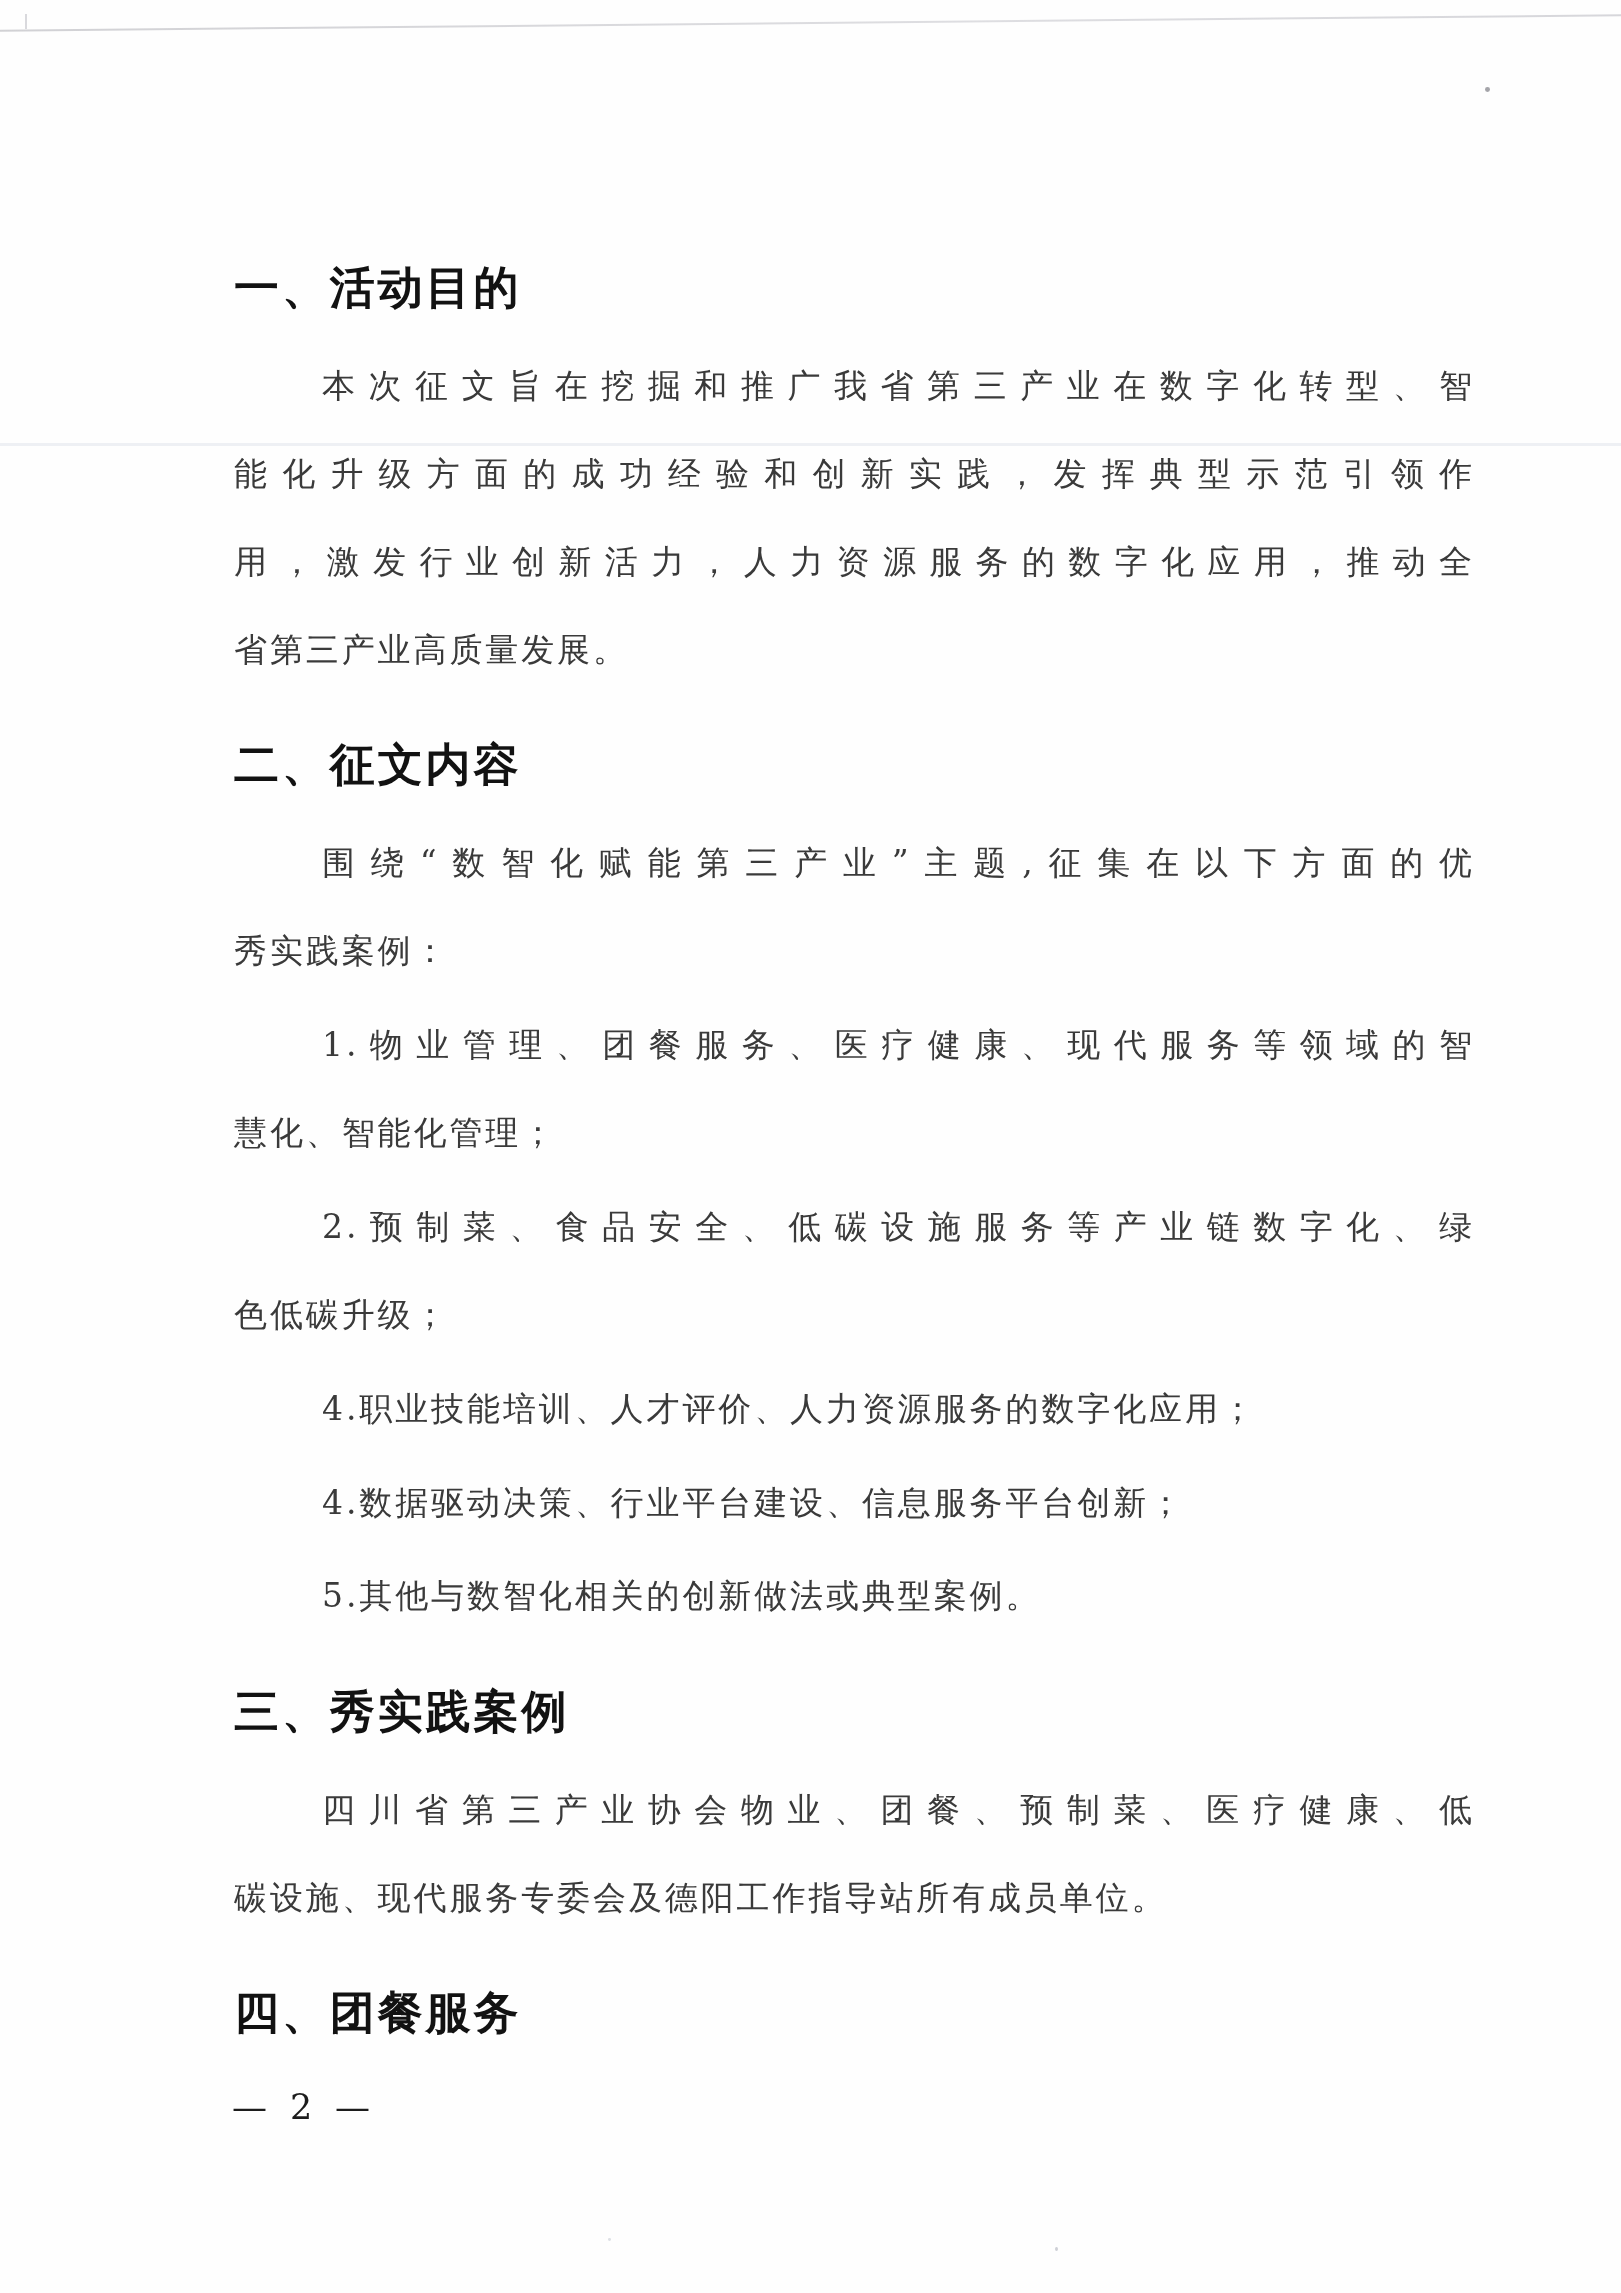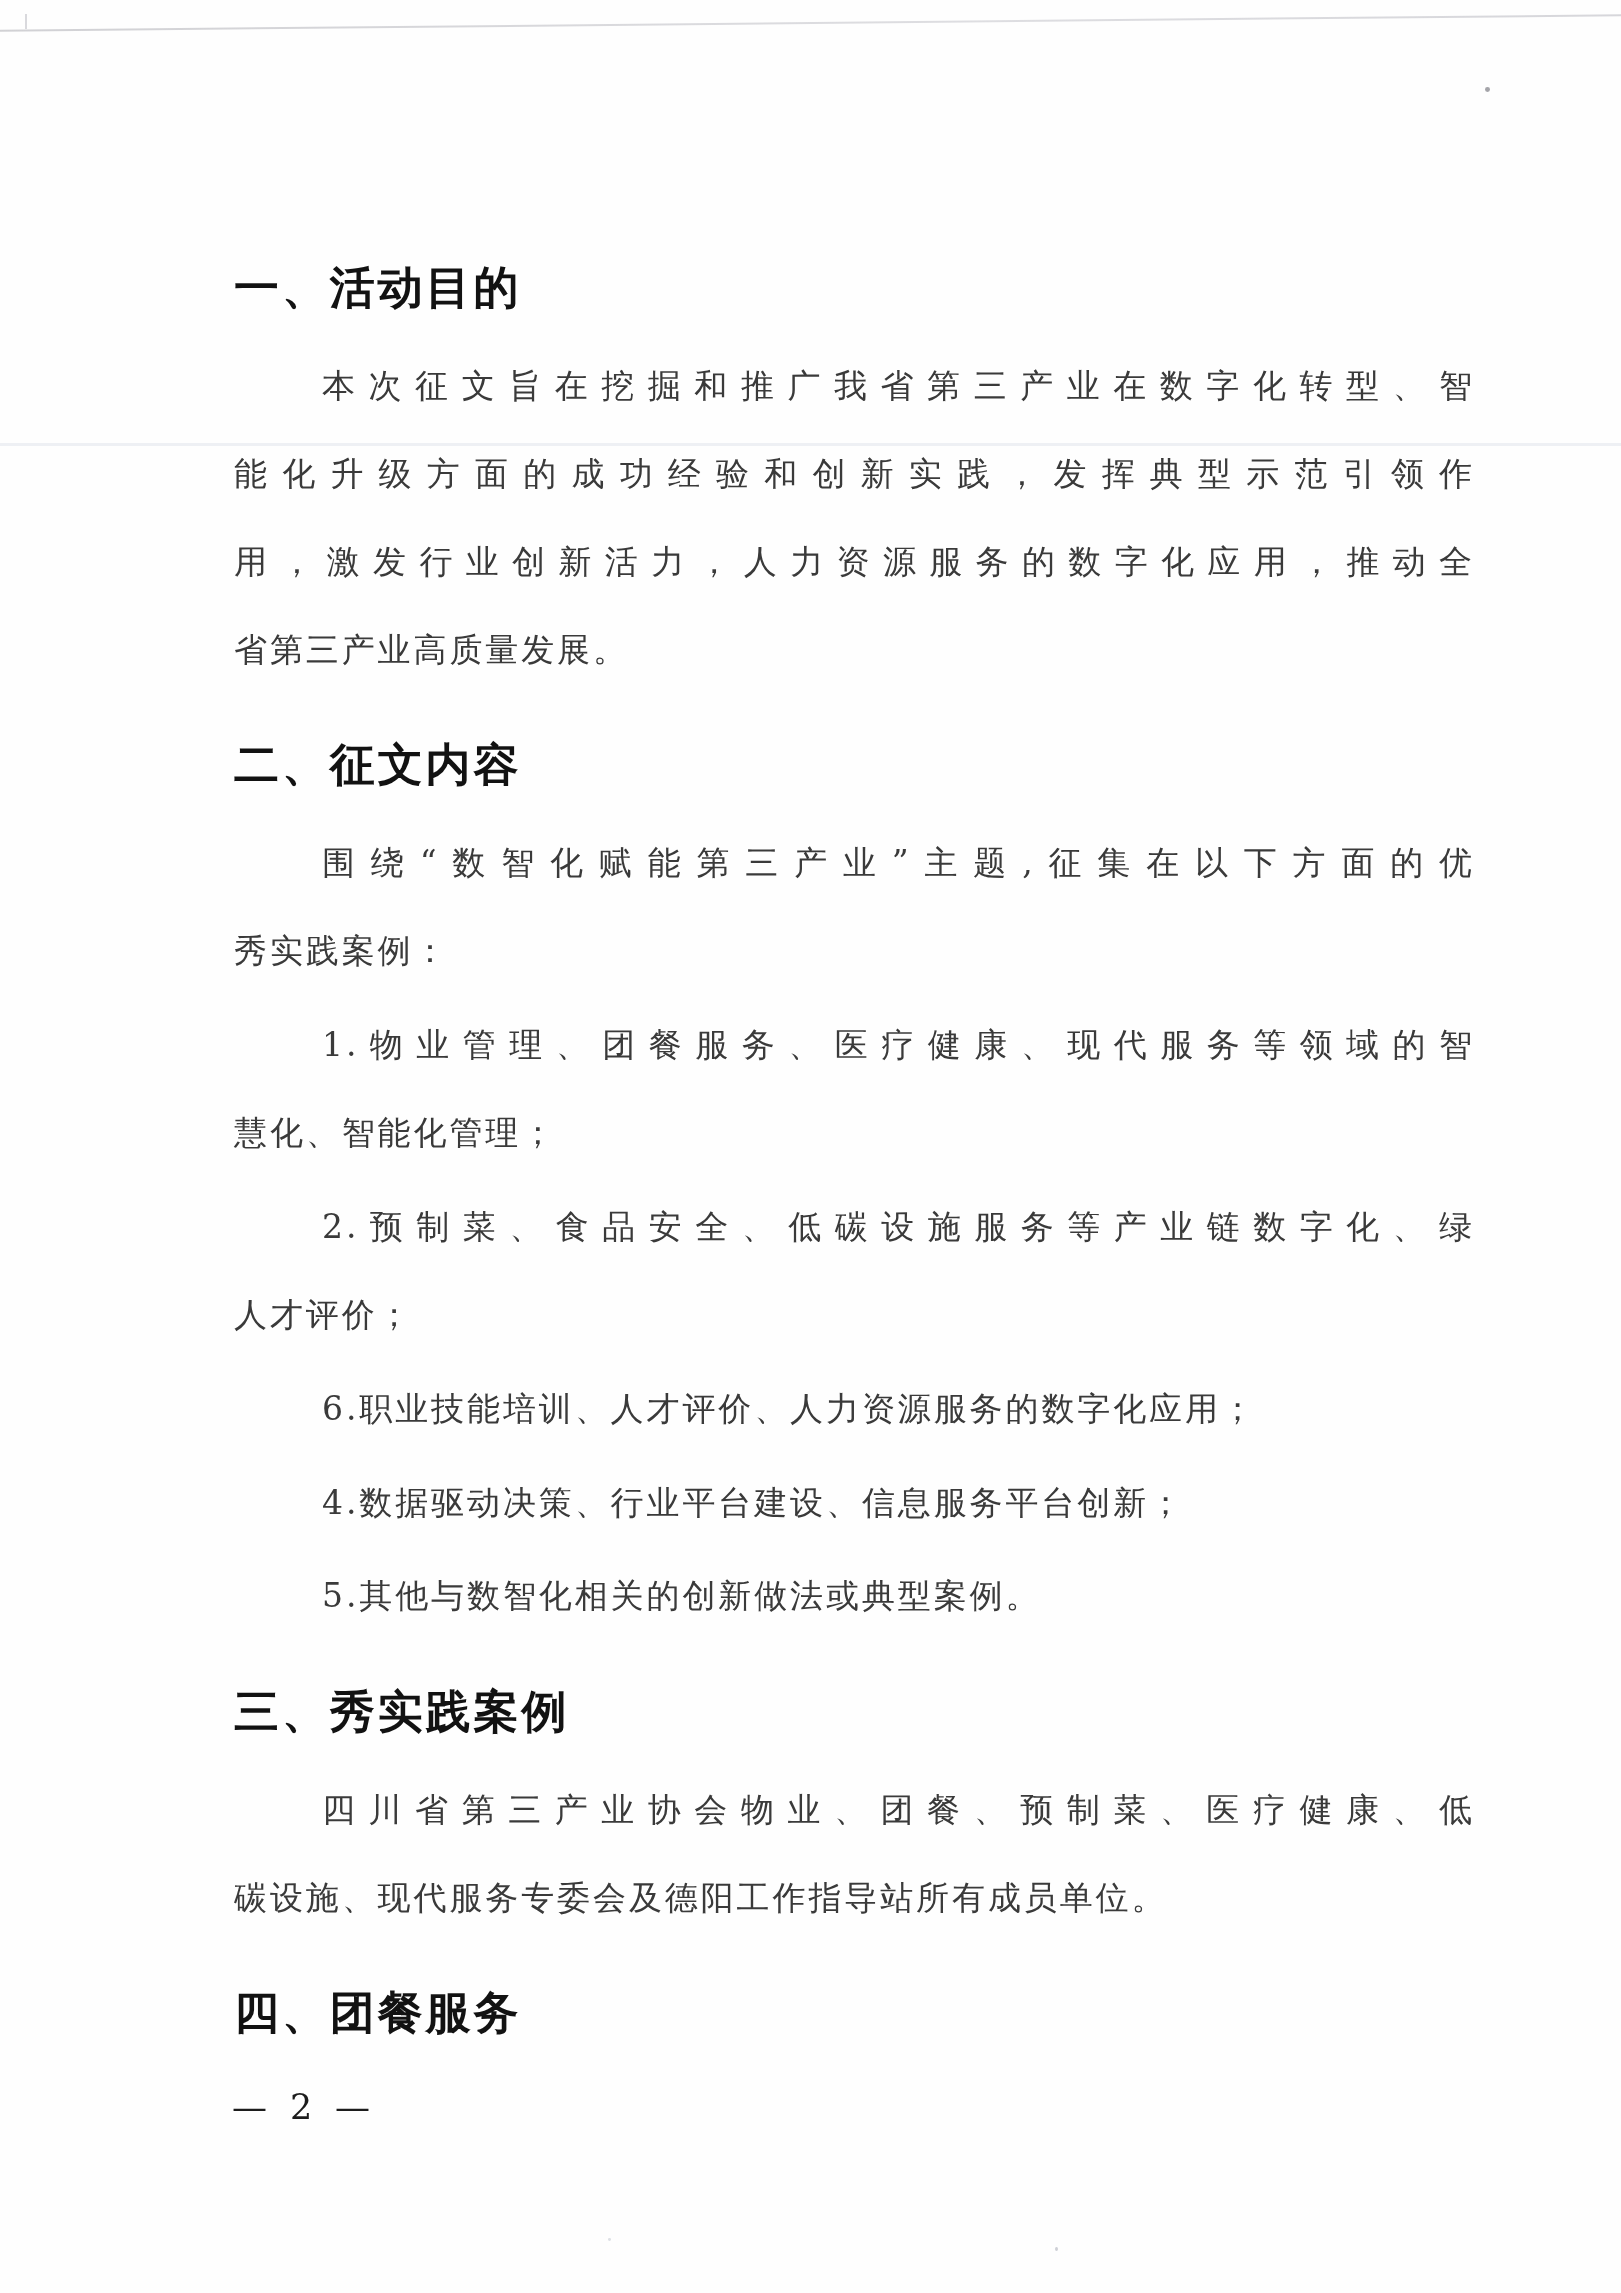--- a/index.html
+++ b/index.html
@@ -119,24 +119,24 @@
         <div class="para">
           <div class="line indent">围绕“数智化赋能第三产业”主题,征集在以下方面的优</div>
           <div class="line no-fill">秀实践案例：</div>
         </div>
         <div class="para">
           <div class="line indent">1.物业管理、团餐服务、医疗健康、现代服务等领域的智</div>
           <div class="line no-fill">慧化、智能化管理；</div>
         </div>
         <div class="para">
           <div class="line indent">2.预制菜、食品安全、低碳设施服务等产业链数字化、绿</div>
-          <div class="line no-fill">人才评价；</div>
+          <div class="line no-fill">色低碳升级；</div>
         </div>
         <div class="para">
-          <div class="line indent no-fill">6.职业技能培训、人才评价、人力资源服务的数字化应用；</div>
+          <div class="line indent no-fill">4.职业技能培训、人才评价、人力资源服务的数字化应用；</div>
         </div>
         <div class="para">
           <div class="line indent no-fill">4.数据驱动决策、行业平台建设、信息服务平台创新；</div>
         </div>
         <div class="para">
           <div class="line indent no-fill">5.其他与数智化相关的创新做法或典型案例。</div>
         </div>
       </div>
       <div class="section">
         <div class="section-heading">三、秀实践案例</div>

